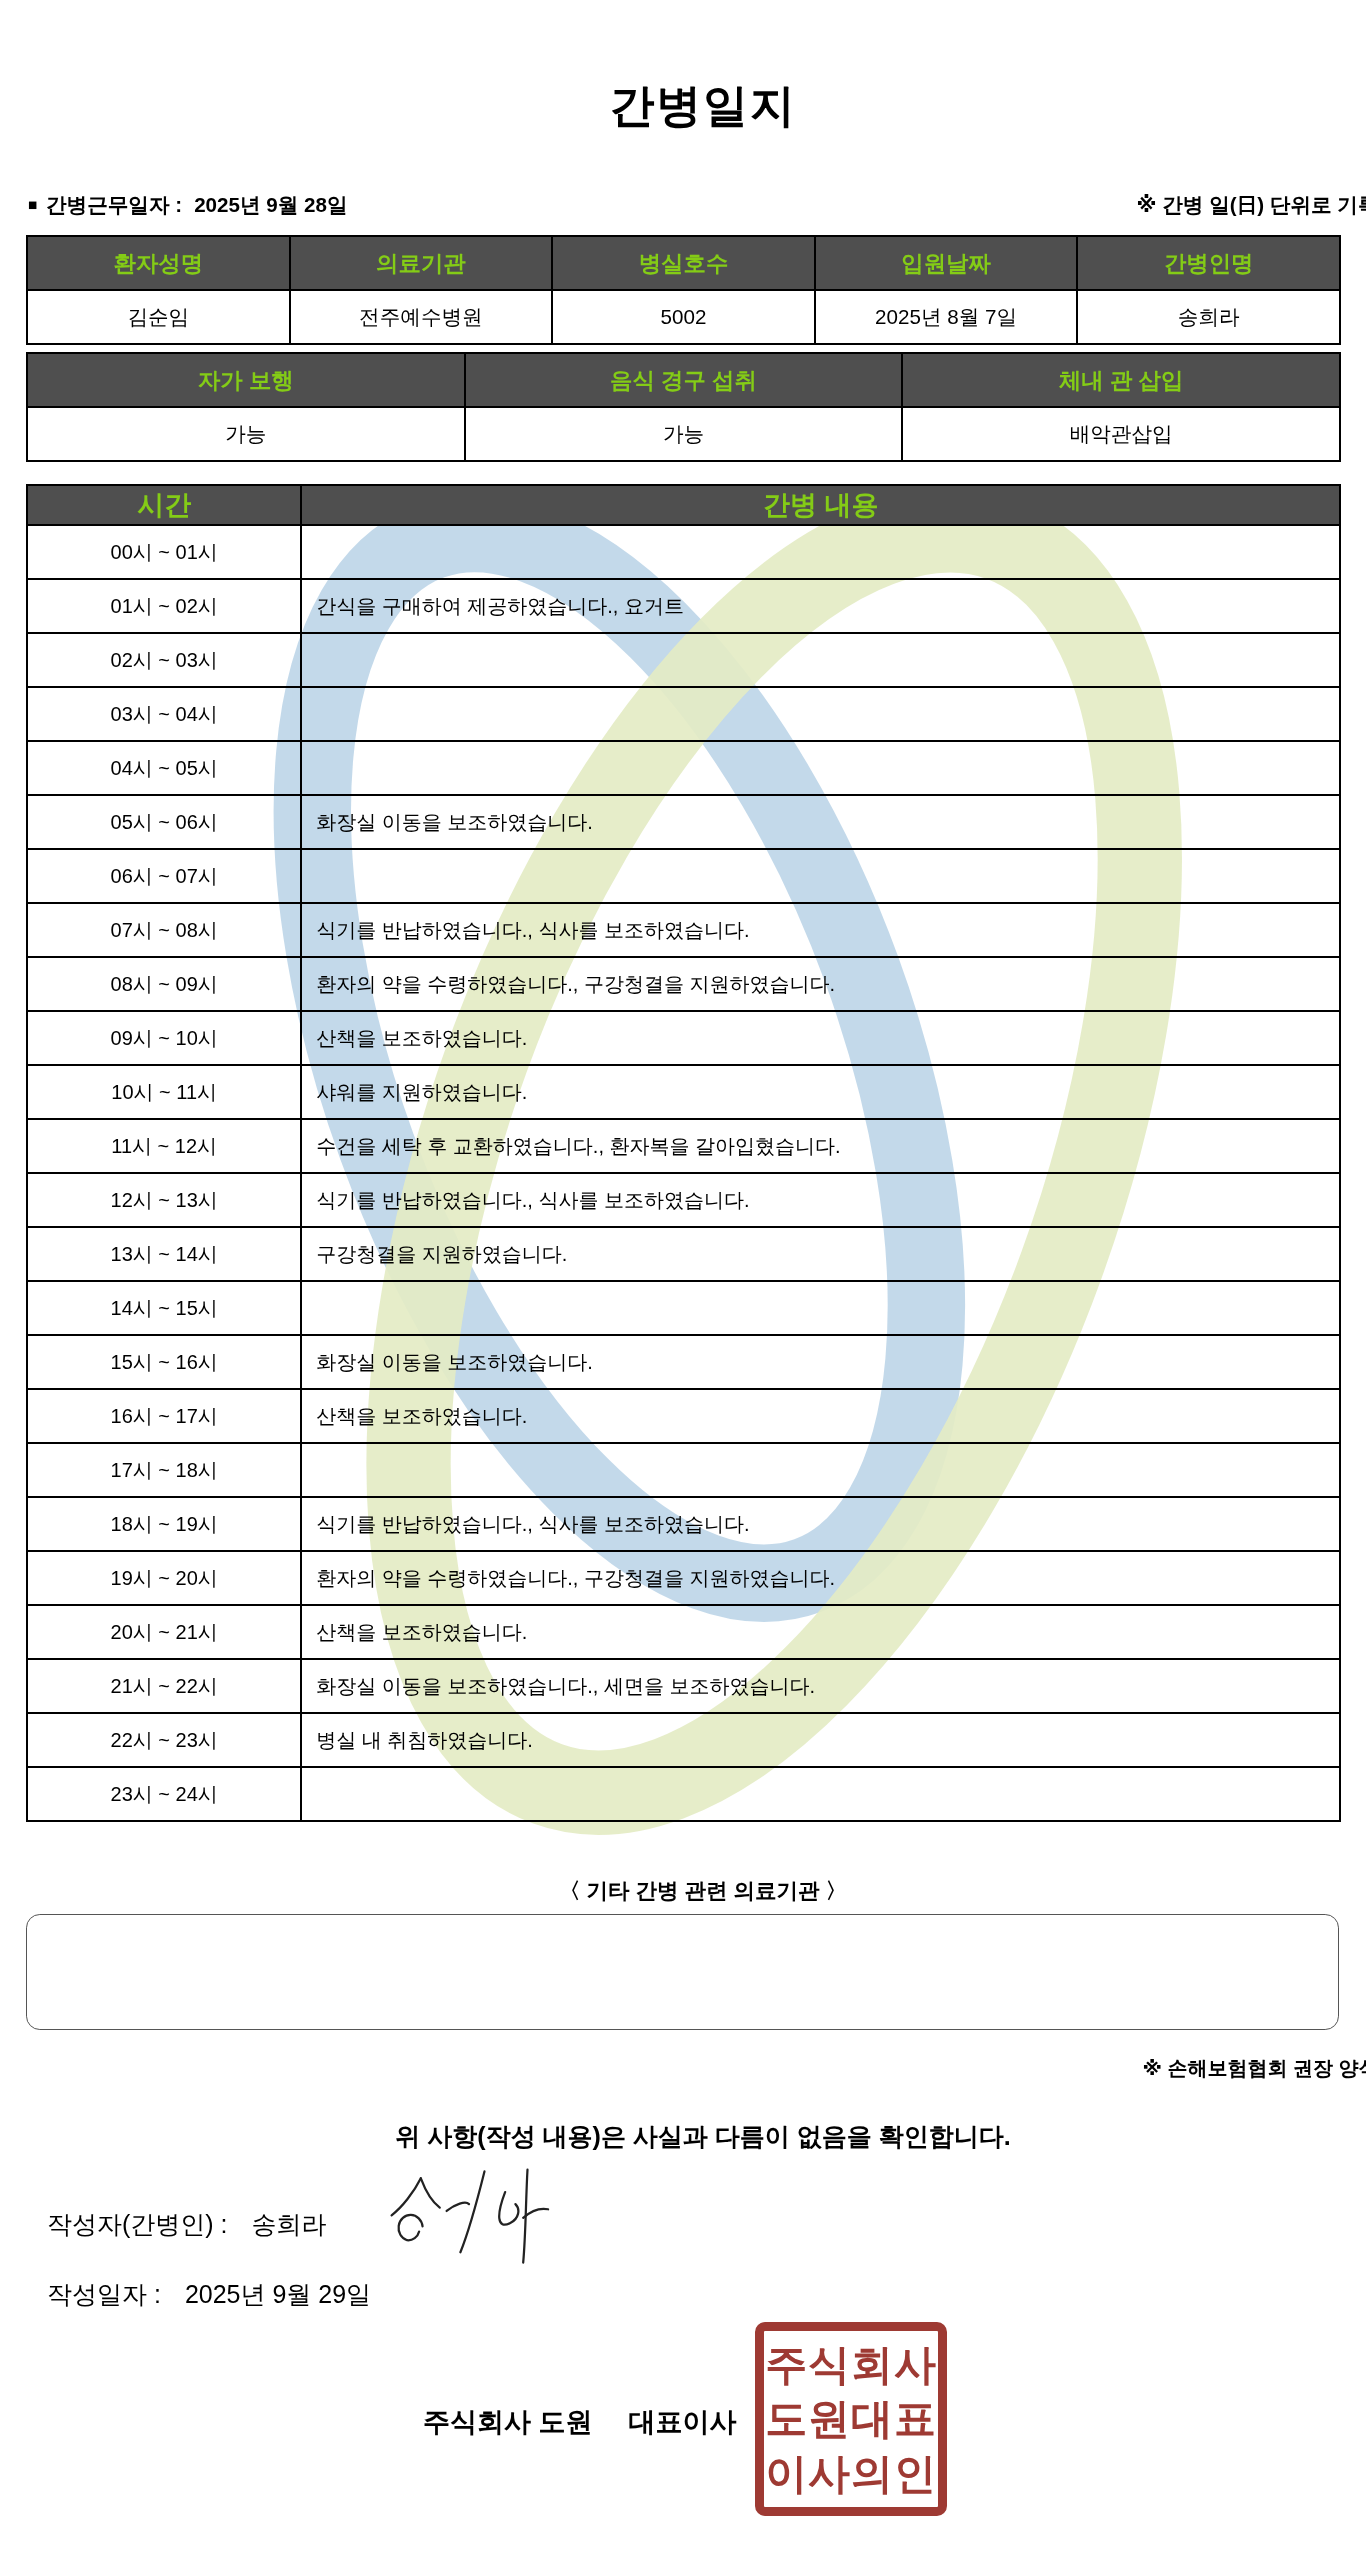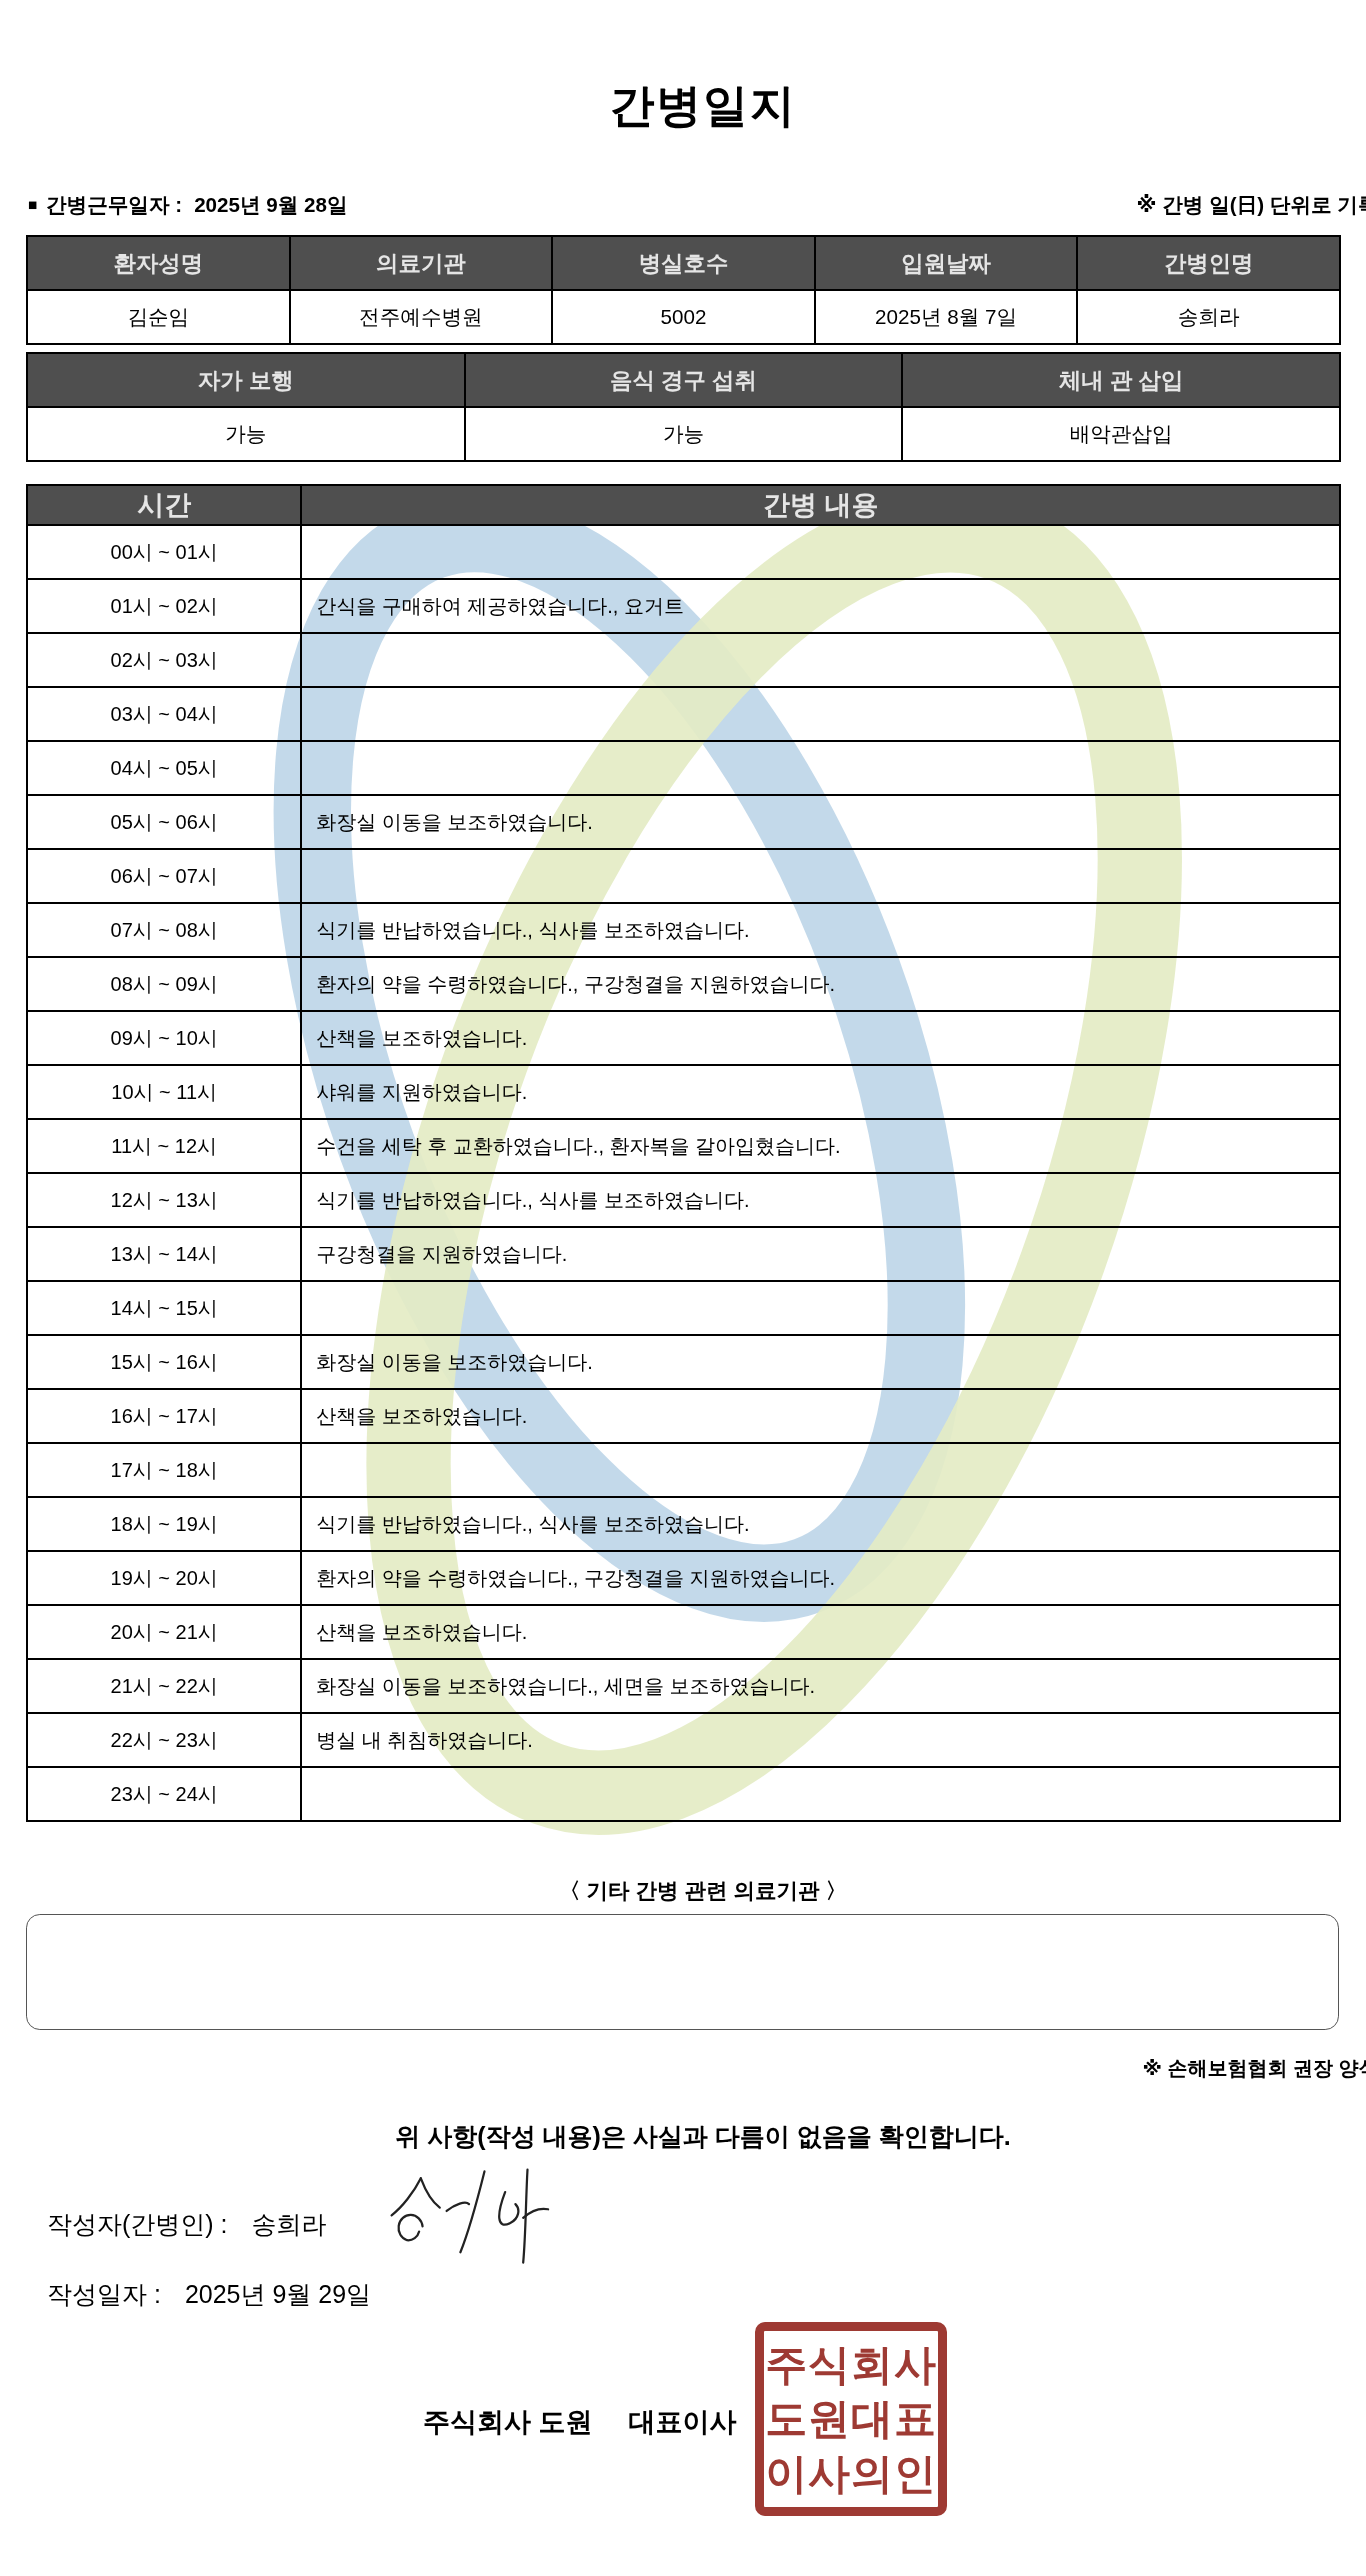--- a/index.html
+++ b/index.html
@@ -18,21 +18,21 @@
     position:absolute;top:191px;left:28px;right:27.5px;
     display:flex;justify-content:space-between;align-items:center;
     font-size:20.6px;font-weight:600;
   }
   .meta-left .bullet{font-size:15.5px;margin-right:8.6px;vertical-align:1.7px;}
   .meta-left .date{margin-left:12px;}
 
   table{border-collapse:collapse;table-layout:fixed;background:transparent;}
   th,td{border:2.6px solid #000;overflow:hidden;}
   .tbl{position:absolute;left:26px;width:1315px;}
-  .tbl th{background:#4f4f4f;color:#e5e5e5;font-size:22.4px;font-weight:700;text-align:center;}
+  .tbl th{background:#4f4f4f;color:#84cc16;font-size:22.4px;font-weight:700;text-align:center;}
   .tbl td{font-size:20.6px;text-align:center;background:transparent;}
 
   .patient-table{top:235px;}
   .patient-table th{height:50px;}
   .patient-table td{height:50px;}
 
   .status-table{top:352px;}
   .status-table th{height:50px;}
   .status-table td{height:50px;}
 

